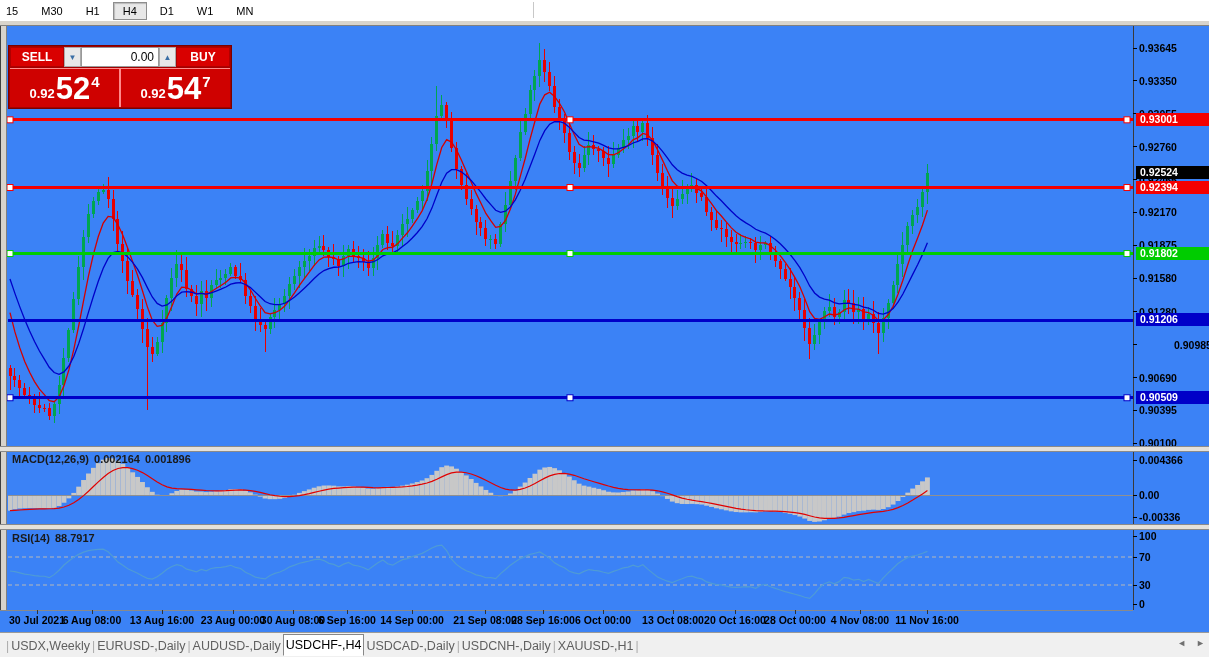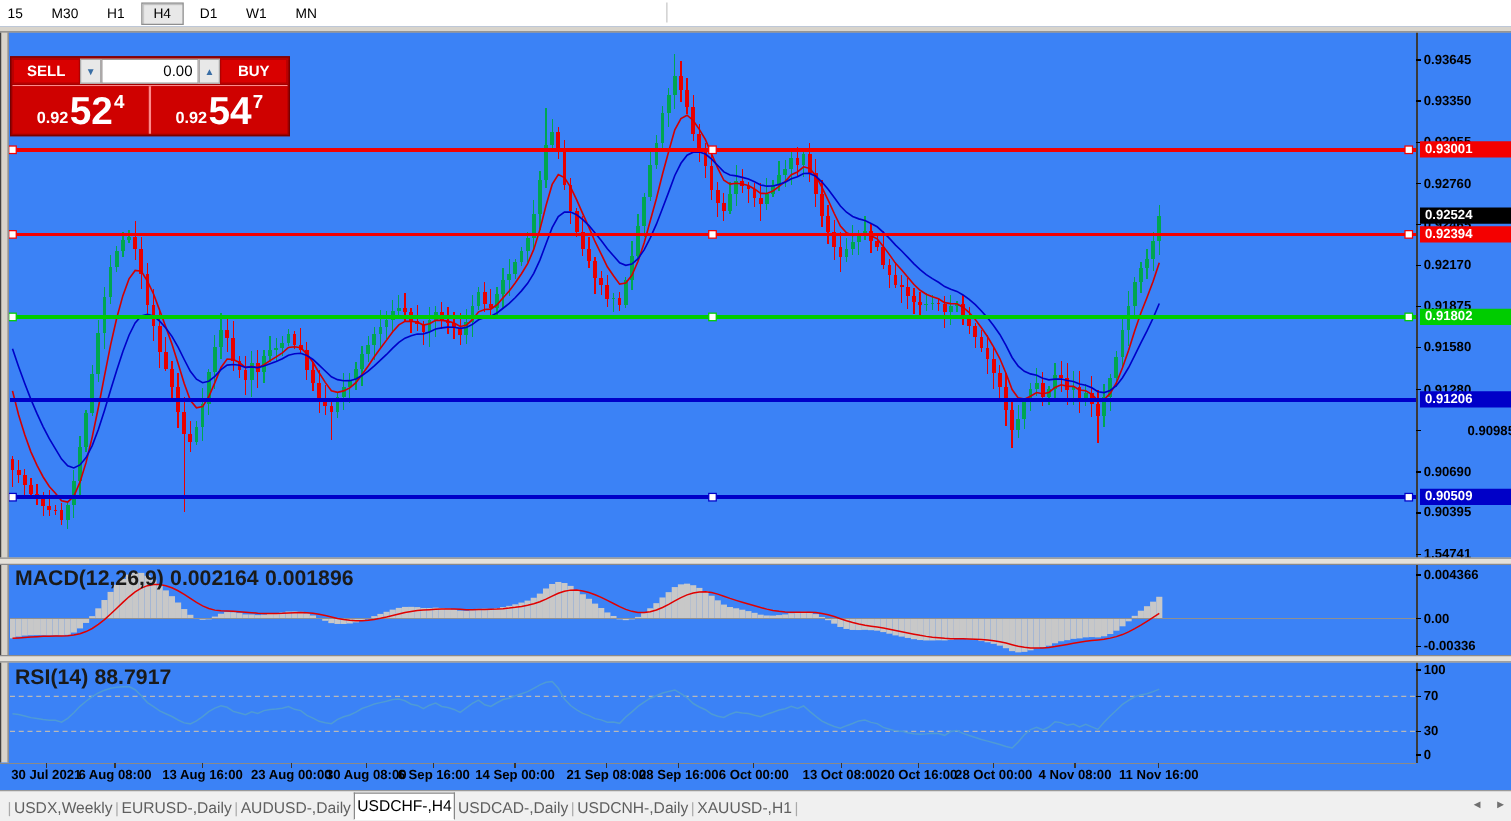--- a/index.html
+++ b/index.html
@@ -28,21 +28,21 @@
   .tp-price{flex:1;background:#cf0100;color:#fff;display:flex;align-items:flex-end;justify-content:center;padding:2px 0 3px 0;height:33px;}
   .tp-price .small{font-size:13px;font-weight:700;margin:0 1px 3px 0;}
   .tp-price .big{font-size:31px;font-weight:700;line-height:30px;}
   .tp-price .sup{font-size:15px;font-weight:700;margin:0 0 14px 1px;}
   .tp-gap{width:2px;background:#ff8a8a;}
   
   .ylab{position:absolute;left:1139px;font-size:10.5px;font-weight:600;color:#000;z-index:2;white-space:nowrap;}
   .lvl-box{position:absolute;left:1136px;width:71px;height:13px;color:#fff;font-size:10.5px;font-weight:700;padding-left:4px;z-index:3;line-height:13px;white-space:nowrap;}
   .ind-lab{position:absolute;left:1139px;font-size:10.5px;font-weight:600;color:#000;z-index:2;}
   .xlab{position:absolute;top:614px;transform:translateX(-50%);font-size:10.5px;font-weight:600;color:#000;z-index:2;white-space:nowrap;}
-  .pane-label{position:absolute;font-size:17px;font-weight:700;color:#1a1a1a;z-index:2;}
+  .pane-label{position:absolute;font-size:11px;font-weight:700;color:#1a1a1a;z-index:2;}
   .pane-label span{margin-right:5px;font-weight:700;}
   
   #tabbar{position:absolute;left:0;top:632px;width:1209px;height:25px;background:#f0f0f0;border-top:1px solid #999;display:flex;align-items:center;z-index:6;}
   .tab{font-size:12.5px;color:#5f5f5f;padding:3px 2px;white-space:nowrap;cursor:pointer;}
   .tab.active{background:#fff;border:1px solid #888;border-bottom:1px solid #fff;color:#000;margin-top:-1px;}
   .tab-sep{color:#aaa;font-size:12px;}
   .tab-arrows{position:absolute;right:4px;top:5px;display:flex;gap:10px;color:#707070;font-size:9px;}
   .tab-arrows span{cursor:pointer;}
 </style>
 </head>
@@ -747,21 +747,21 @@
       <div class="ylab" style="top: 107.8px;">0.93055</div>
       <div class="ylab" style="top: 140.7px;">0.92760</div>
       <div class="ylab" style="top: 173.6px;">0.92465</div>
       <div class="ylab" style="top: 206.499px;">0.92170</div>
       <div class="ylab" style="top: 239.399px;">0.91875</div>
       <div class="ylab" style="top: 272.299px;">0.91580</div>
       <div class="ylab" style="top: 305.757px;">0.91280</div>
       <div class="ylab" style="top: 338.656px; padding-left: 35px;">0.90985</div>
       <div class="ylab" style="top: 371.556px;">0.90690</div>
       <div class="ylab" style="top: 404.456px;">0.90395</div>
-      <div class="ylab" style="top: 437.356px;">1.54741</div>
+      <div class="ylab" style="top: 437.356px;">0.90100</div>
       <div class="ind-lab" style="top: 454px;">0.004366</div>
       <div class="ind-lab" style="top: 489px;">0.00</div>
       <div class="ind-lab" style="top: 511px;">-0.00336</div>
       <div class="ind-lab" style="top: 530px;">100</div>
       <div class="ind-lab" style="top: 551px;">70</div>
       <div class="ind-lab" style="top: 579px;">30</div>
       <div class="ind-lab" style="top: 598px;">0</div>
       <div class="xlab" style="left: 37px;">30 Jul 2021</div>
       <div class="xlab" style="left: 92px;">6 Aug 08:00</div>
       <div class="xlab" style="left: 162px;">13 Aug 16:00</div>

